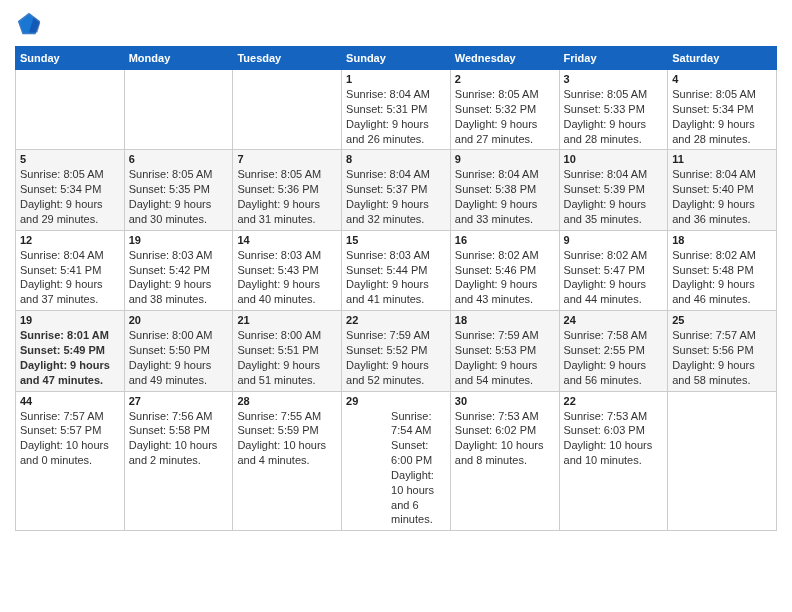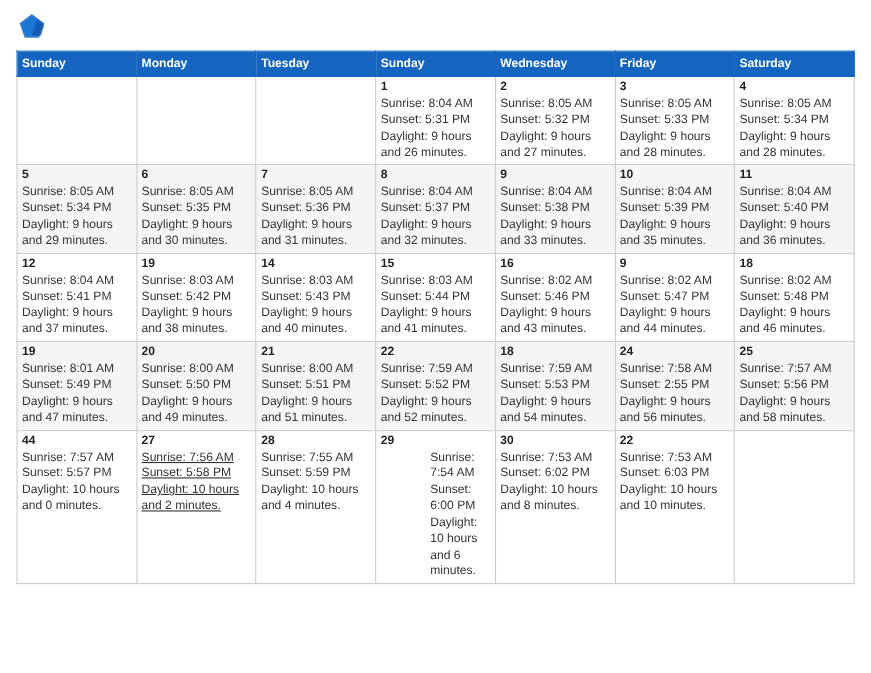--- a/index.html
+++ b/index.html
@@ -258,21 +258,21 @@
             <div class="day-number">18</div>
             <div class="day-info" style="white-space: pre-line;">Sunrise: 8:02 AM
 Sunset: 5:48 PM
 Daylight: 9 hours
 and 46 minutes.</div>
           </td>
         </tr>
         <tr>
           <td>
             <div class="day-number">19</div>
-            <div class="day-info" style="white-space: pre-line;">Sunrise: 8:01 AM
+            <div class="day-info" style="white-space: pre-line; font-weight: bold;">Sunrise: 8:01 AM
 Sunset: 5:49 PM
 Daylight: 9 hours
 and 47 minutes.</div>
           </td>
           <td>
             <div class="day-number">20</div>
             <div class="day-info" style="white-space: pre-line;">Sunrise: 8:00 AM
 Sunset: 5:50 PM
 Daylight: 9 hours
 and 49 minutes.</div>
@@ -316,21 +316,21 @@
         <tr>
           <td>
             <div class="day-number">44</div>
             <div class="day-info" style="white-space: pre-line;">Sunrise: 7:57 AM
 Sunset: 5:57 PM
 Daylight: 10 hours
 and 0 minutes.</div>
           </td>
           <td>
             <div class="day-number">27</div>
-            <div class="day-info" style="white-space: pre-line; text-decoration: underline;">Sunrise: 7:56 AM
+            <div class="day-info" style="white-space: pre-line;">Sunrise: 7:56 AM
 Sunset: 5:58 PM
 Daylight: 10 hours
 and 2 minutes.</div>
           </td>
           <td>
             <div class="day-number">28</div>
             <div class="day-info" style="white-space: pre-line;">Sunrise: 7:55 AM
 Sunset: 5:59 PM
 Daylight: 10 hours
 and 4 minutes.</div>

